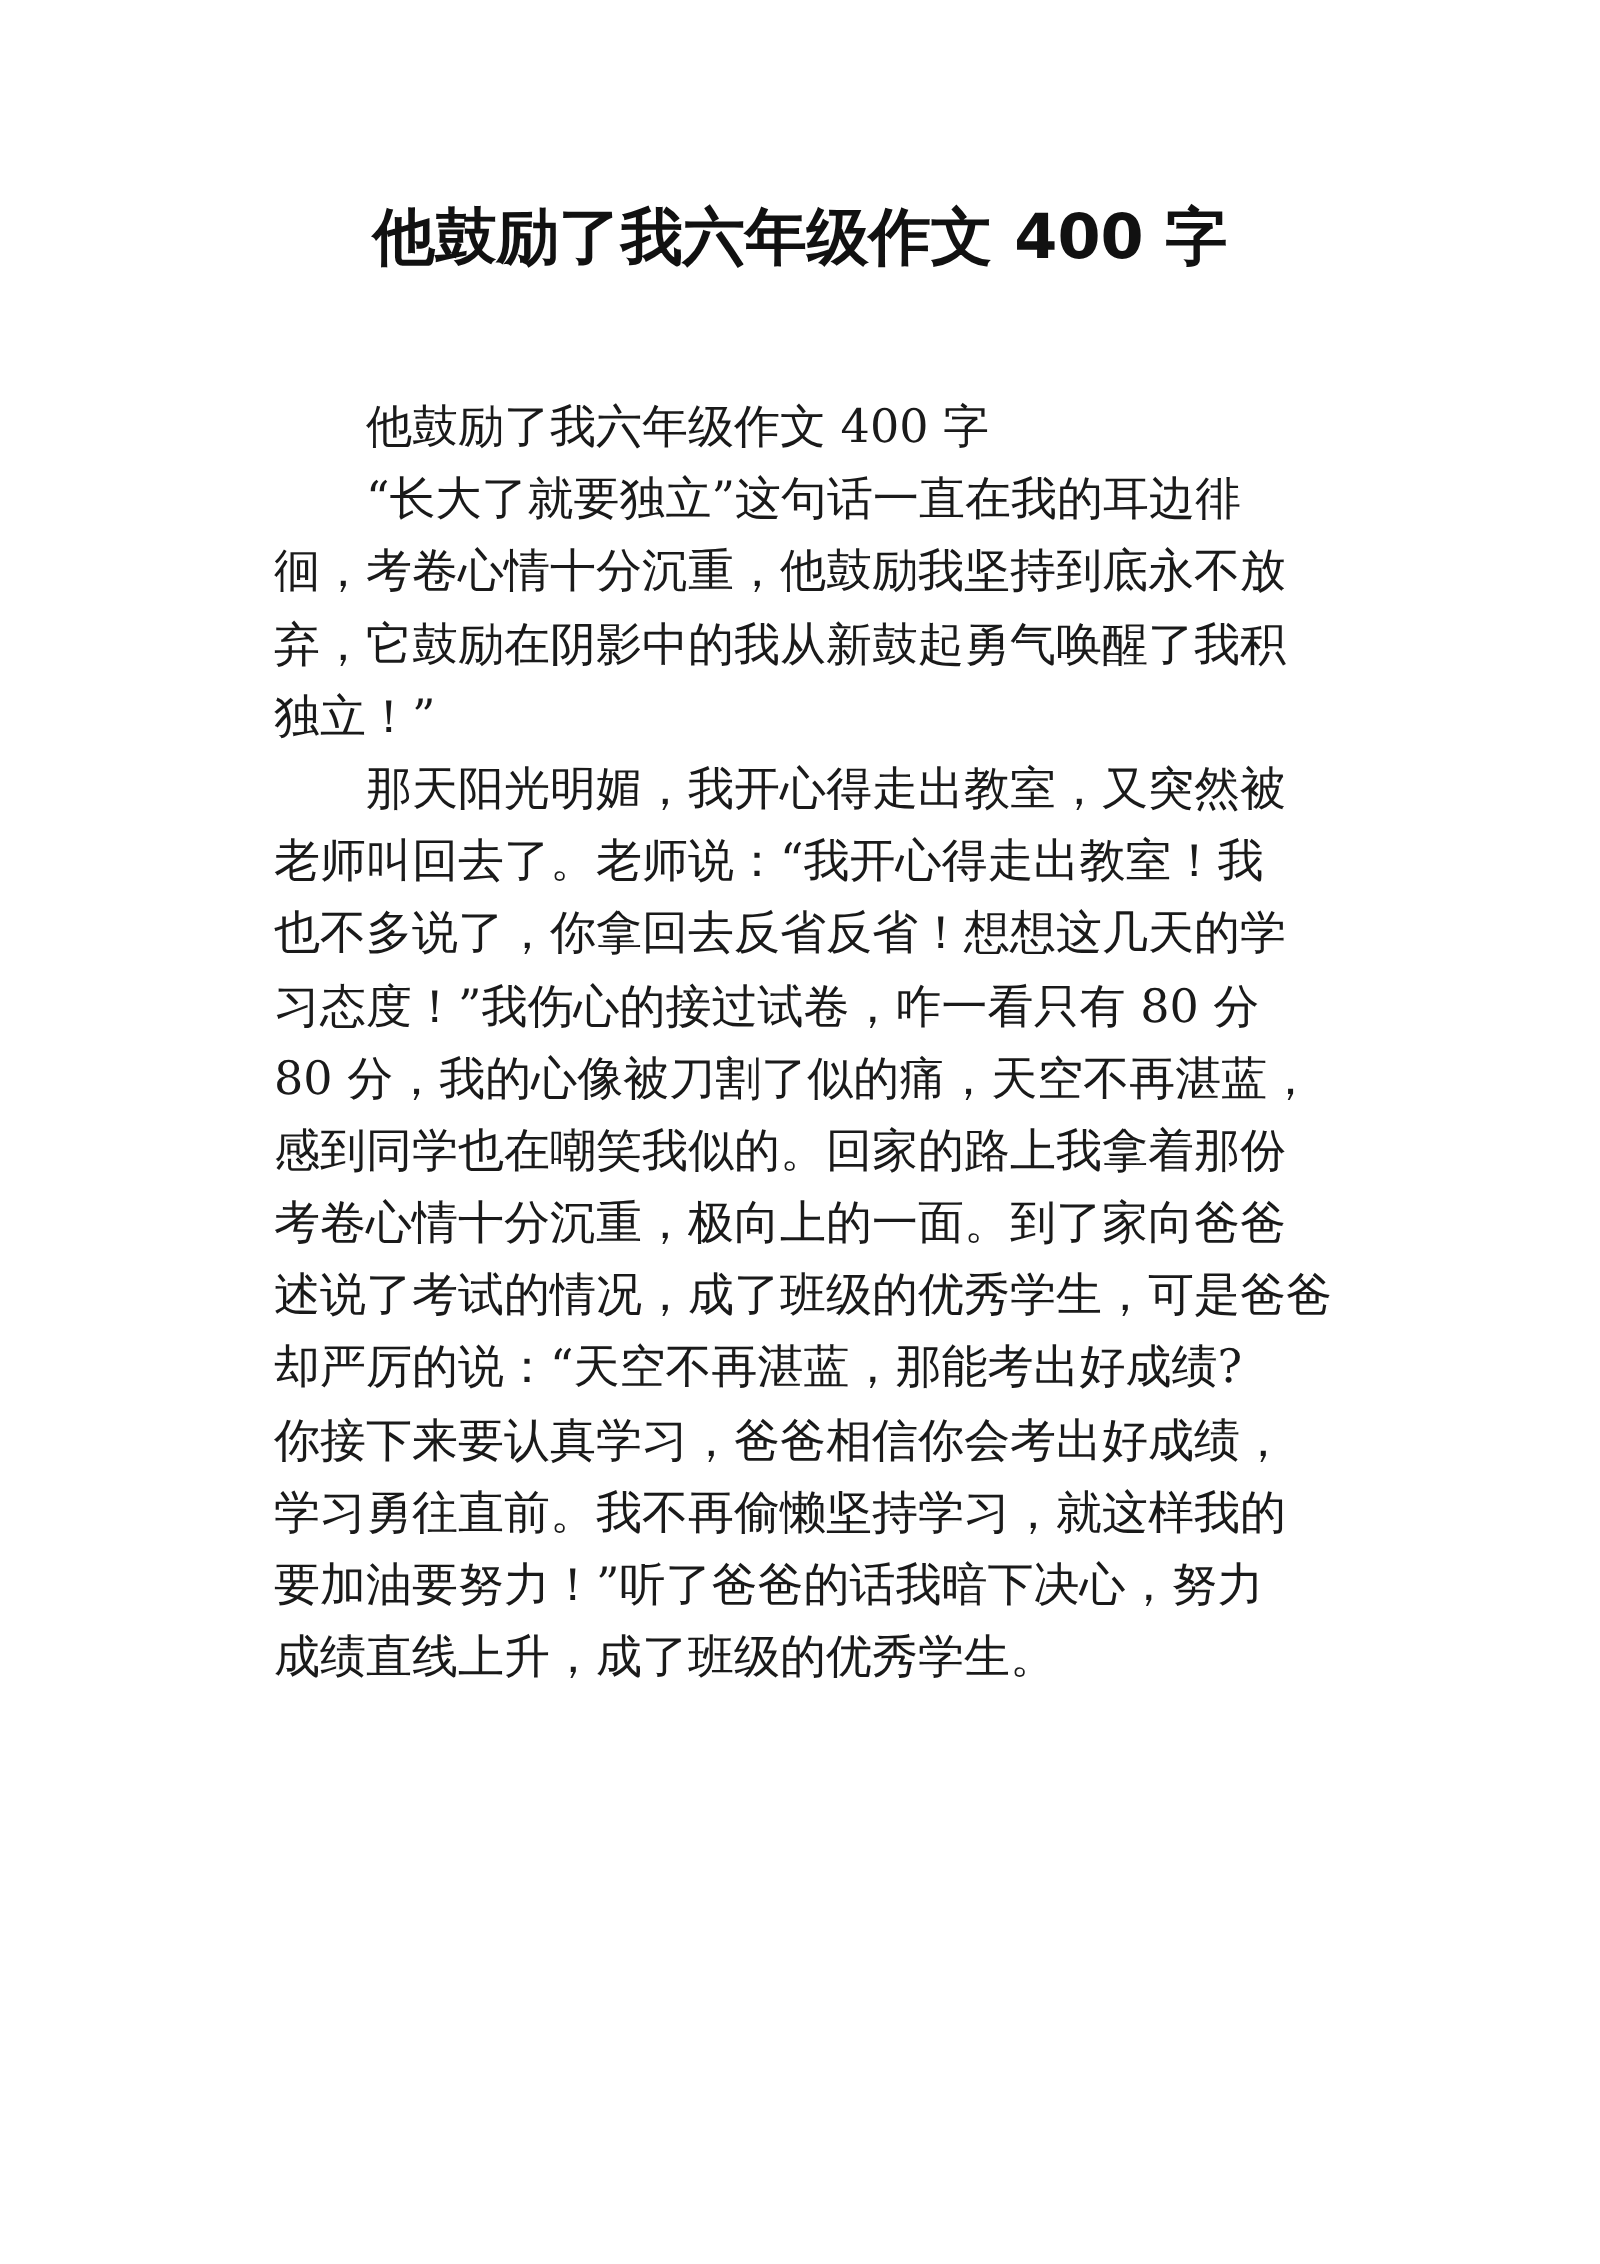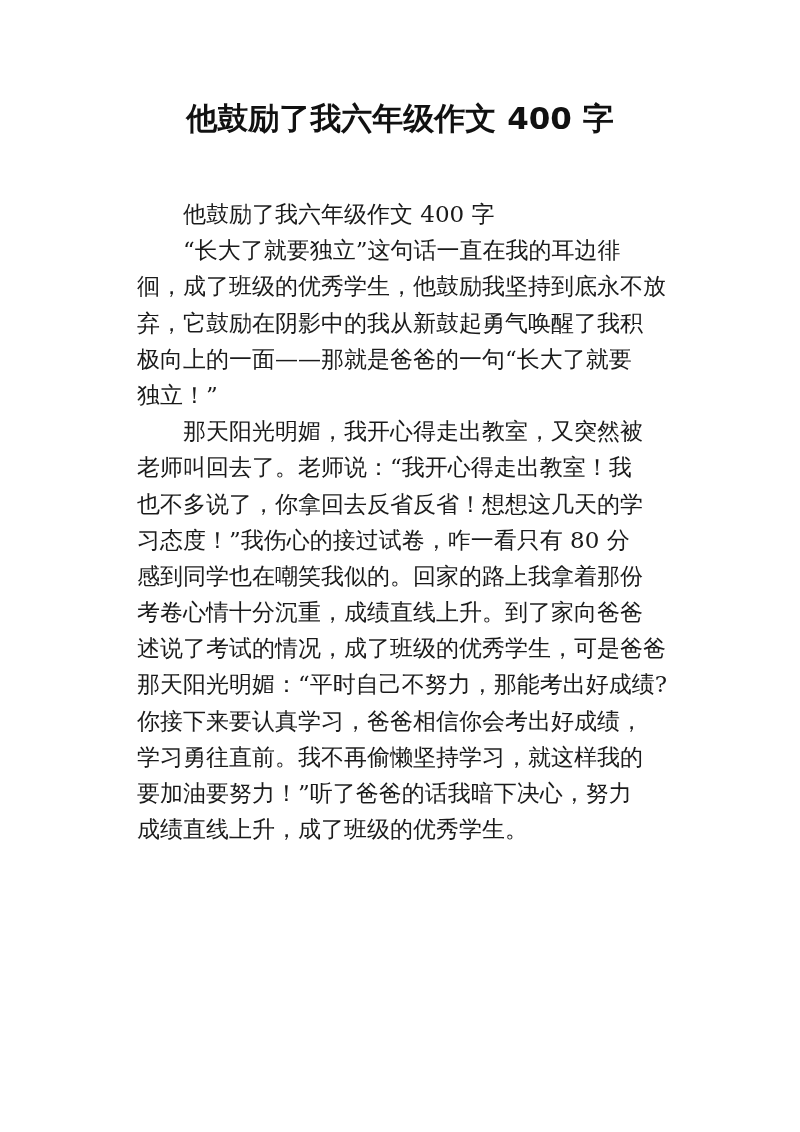--- a/index.html
+++ b/index.html
@@ -22,34 +22,34 @@
 <body>
 
 <div class="page">
   <div class="title">他鼓励了我六年级作文 400 字</div>
 
   <div class="body-text">
     <div class="line indent">他鼓励了我六年级作文 400 字</div>
 
     <div>
       <div class="line indent">“长大了就要独立”这句话一直在我的耳边徘</div>
-      <div class="line">徊，成了班级的优秀学生，他鼓励我坚持到底永不放</div>
+      <div class="line">徊，考卷心情十分沉重，他鼓励我坚持到底永不放</div>
       <div class="line">弃，它鼓励在阴影中的我从新鼓起勇气唤醒了我积</div>
-      <div class="line">极向上的一面——那就是爸爸的一句“长大了就要</div>
       <div class="line">独立！”</div>
     </div>
 
     <div>
       <div class="line indent">那天阳光明媚，我开心得走出教室，又突然被</div>
       <div class="line">老师叫回去了。老师说：“我开心得走出教室！我</div>
       <div class="line">也不多说了，你拿回去反省反省！想想这几天的学</div>
       <div class="line">习态度！”我伤心的接过试卷，咋一看只有 80 分</div>
+      <div class="line">80 分，我的心像被刀割了似的痛，天空不再湛蓝，</div>
       <div class="line">感到同学也在嘲笑我似的。回家的路上我拿着那份</div>
-      <div class="line">考卷心情十分沉重，成绩直线上升。到了家向爸爸</div>
+      <div class="line">考卷心情十分沉重，极向上的一面。到了家向爸爸</div>
       <div class="line">述说了考试的情况，成了班级的优秀学生，可是爸爸</div>
-      <div class="line">那天阳光明媚：“平时自己不努力，那能考出好成绩?</div>
+      <div class="line">却严厉的说：“天空不再湛蓝，那能考出好成绩?</div>
       <div class="line">你接下来要认真学习，爸爸相信你会考出好成绩，</div>
       <div class="line">学习勇往直前。我不再偷懒坚持学习，就这样我的</div>
       <div class="line">要加油要努力！”听了爸爸的话我暗下决心，努力</div>
       <div class="line">成绩直线上升，成了班级的优秀学生。</div>
     </div>
   </div>
 </div>
 
 </body></html>

